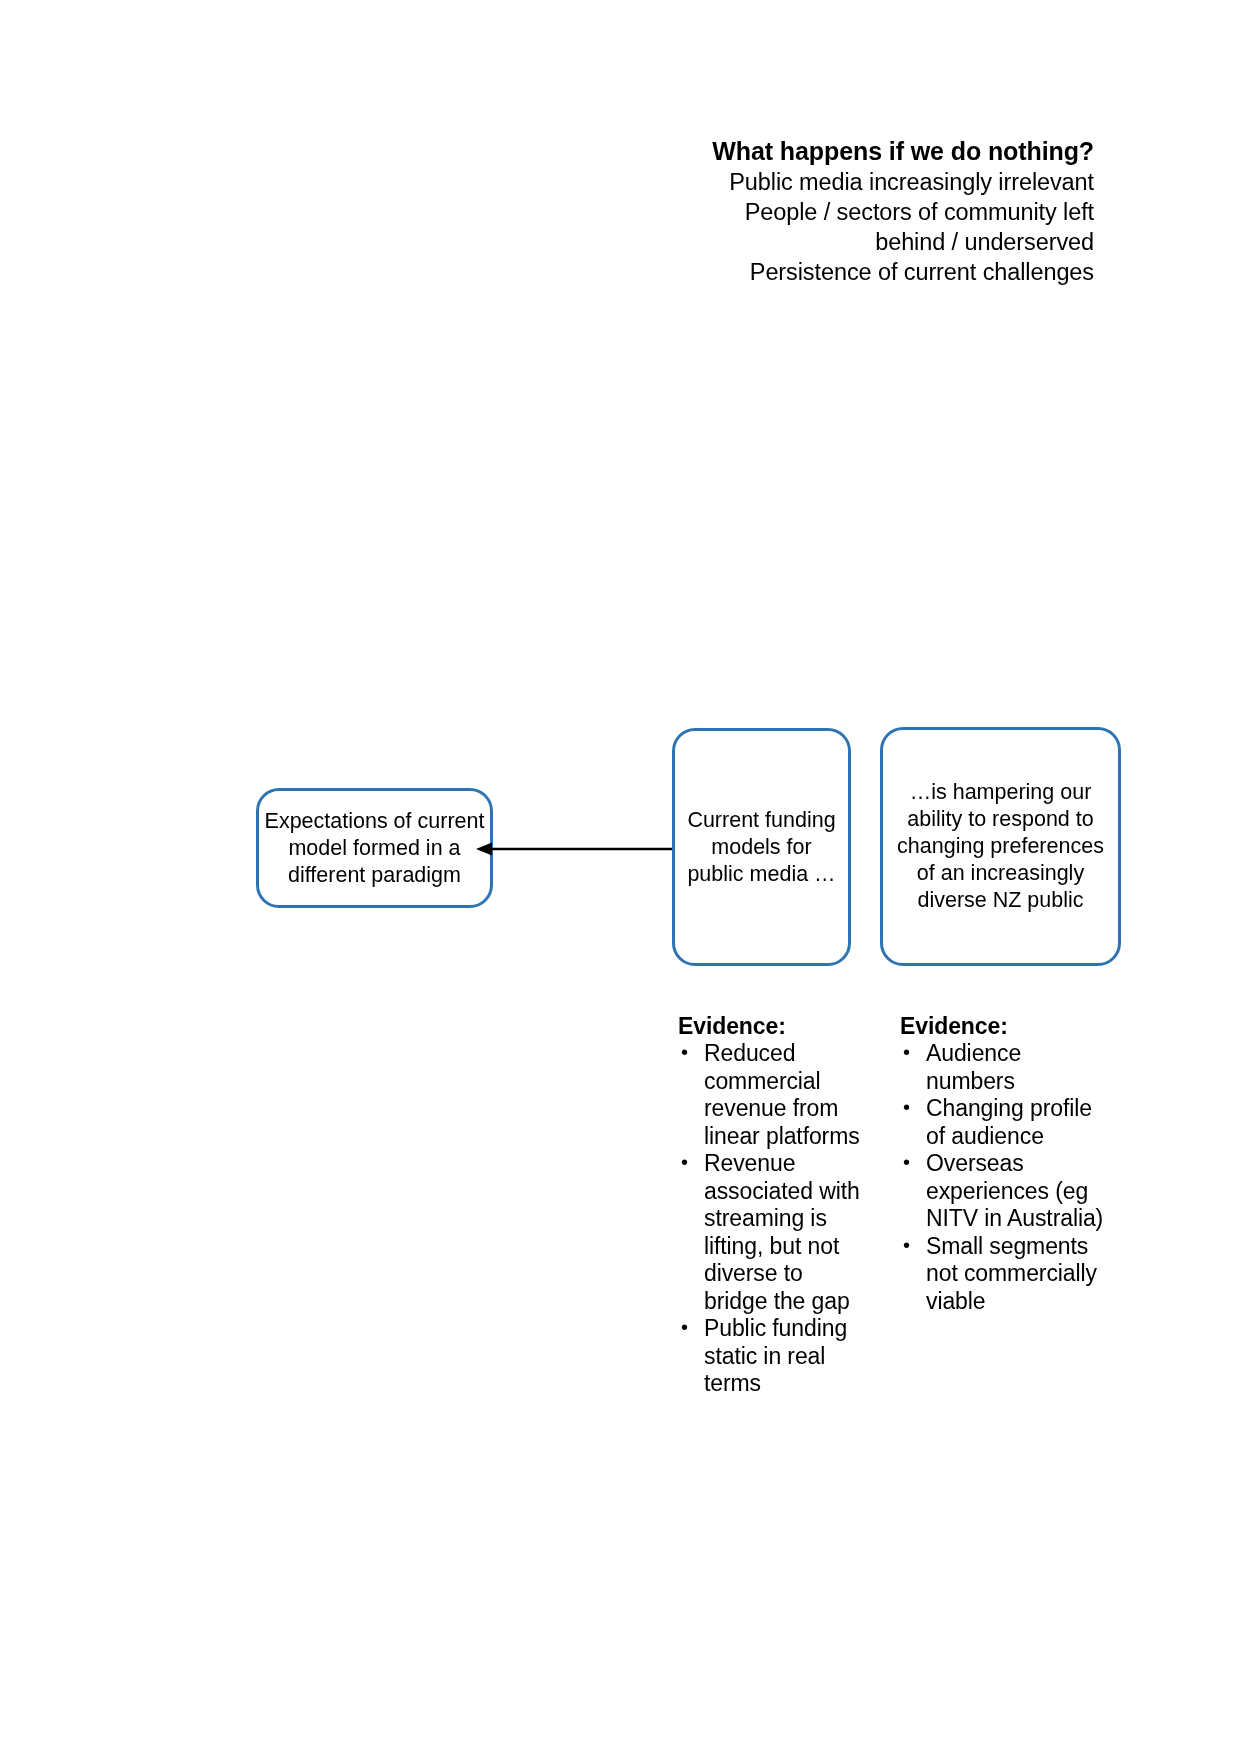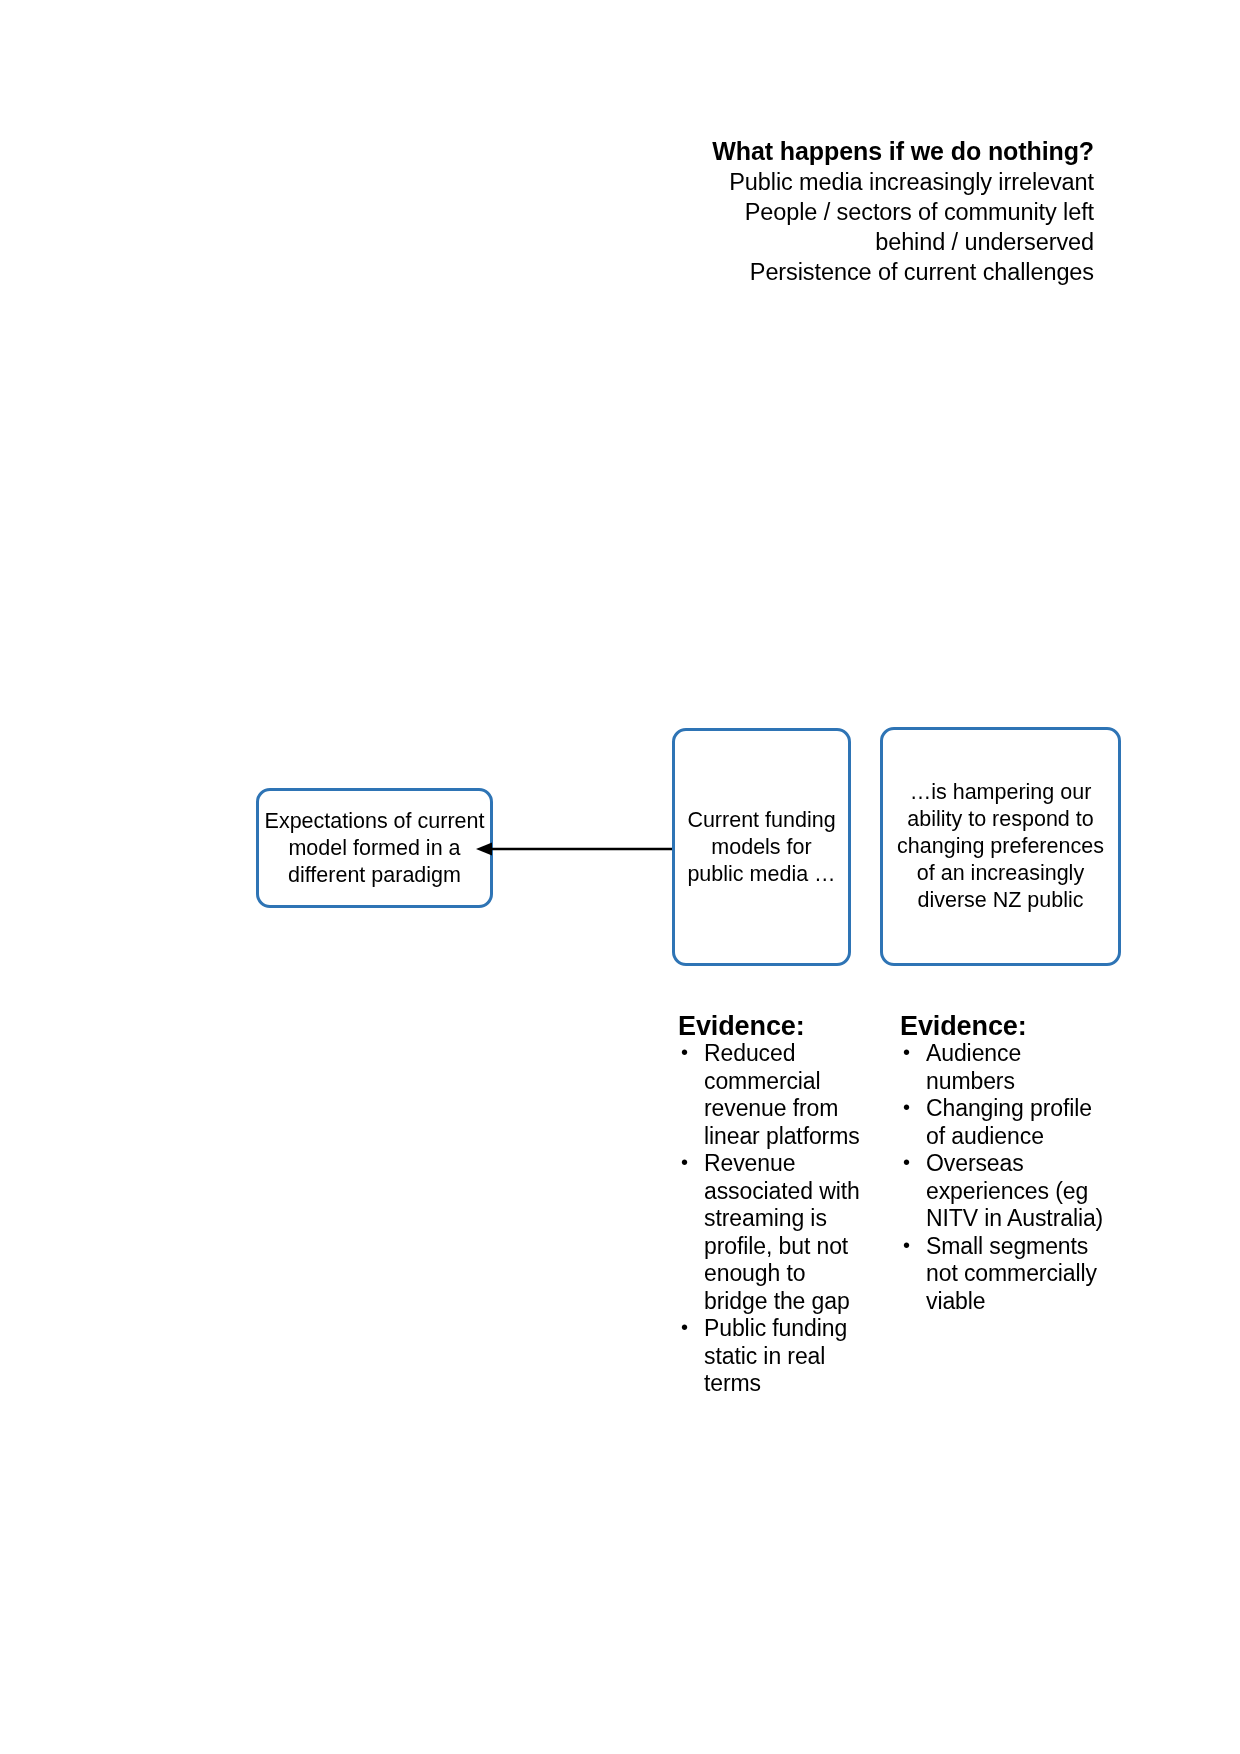--- a/index.html
+++ b/index.html
@@ -42,21 +42,21 @@
     line-height: 30px;
     letter-spacing: -0.1px;
     white-space: nowrap;
   }
 
   
   .rbox {
     position: absolute;
     box-sizing: border-box;
     border: 3px solid #2E74B5;
-    border-radius: 14px;
+    border-radius: 23px;
     background: #ffffff;
     display: flex;
     align-items: center;
     justify-content: center;
     text-align: center;
   }
   .rbox .rbox-text {
     font-size: 21.5px;
     line-height: 27px;
     color: #000000;
@@ -97,21 +97,21 @@
 
   
   .evidence-col {
     position: absolute;
     font-size: 23px;
     line-height: 27.5px;
     letter-spacing: -0.1px;
   }
   .evidence-heading {
     font-weight: bold;
-    font-size: 27px;
+    font-size: 23px;
     line-height: 28px;
     margin: 0 0 0 0;
   }
   .evidence-list {
     list-style: none;
     margin: 0;
     padding: 0;
   }
   .evidence-list li {
     position: relative;
@@ -172,21 +172,21 @@
 
   <div class="evidence-col" id="evidence-funding">
     <div class="evidence-heading">Evidence:</div>
     <ul class="evidence-list">
       <li>
         <span class="bullet">•</span>
         <span class="item-text">Reduced commercial revenue from linear platforms</span>
       </li>
       <li>
         <span class="bullet">•</span>
-        <span class="item-text">Revenue associated with streaming is profile, but not enough to bridge the gap</span>
+        <span class="item-text">Revenue associated with streaming is lifting, but not diverse to bridge the gap</span>
       </li>
       <li>
         <span class="bullet">•</span>
         <span class="item-text">Public funding static in real terms</span>
       </li>
     </ul>
   </div>
 
   <div class="evidence-col" id="evidence-audience">
     <div class="evidence-heading">Evidence:</div>

